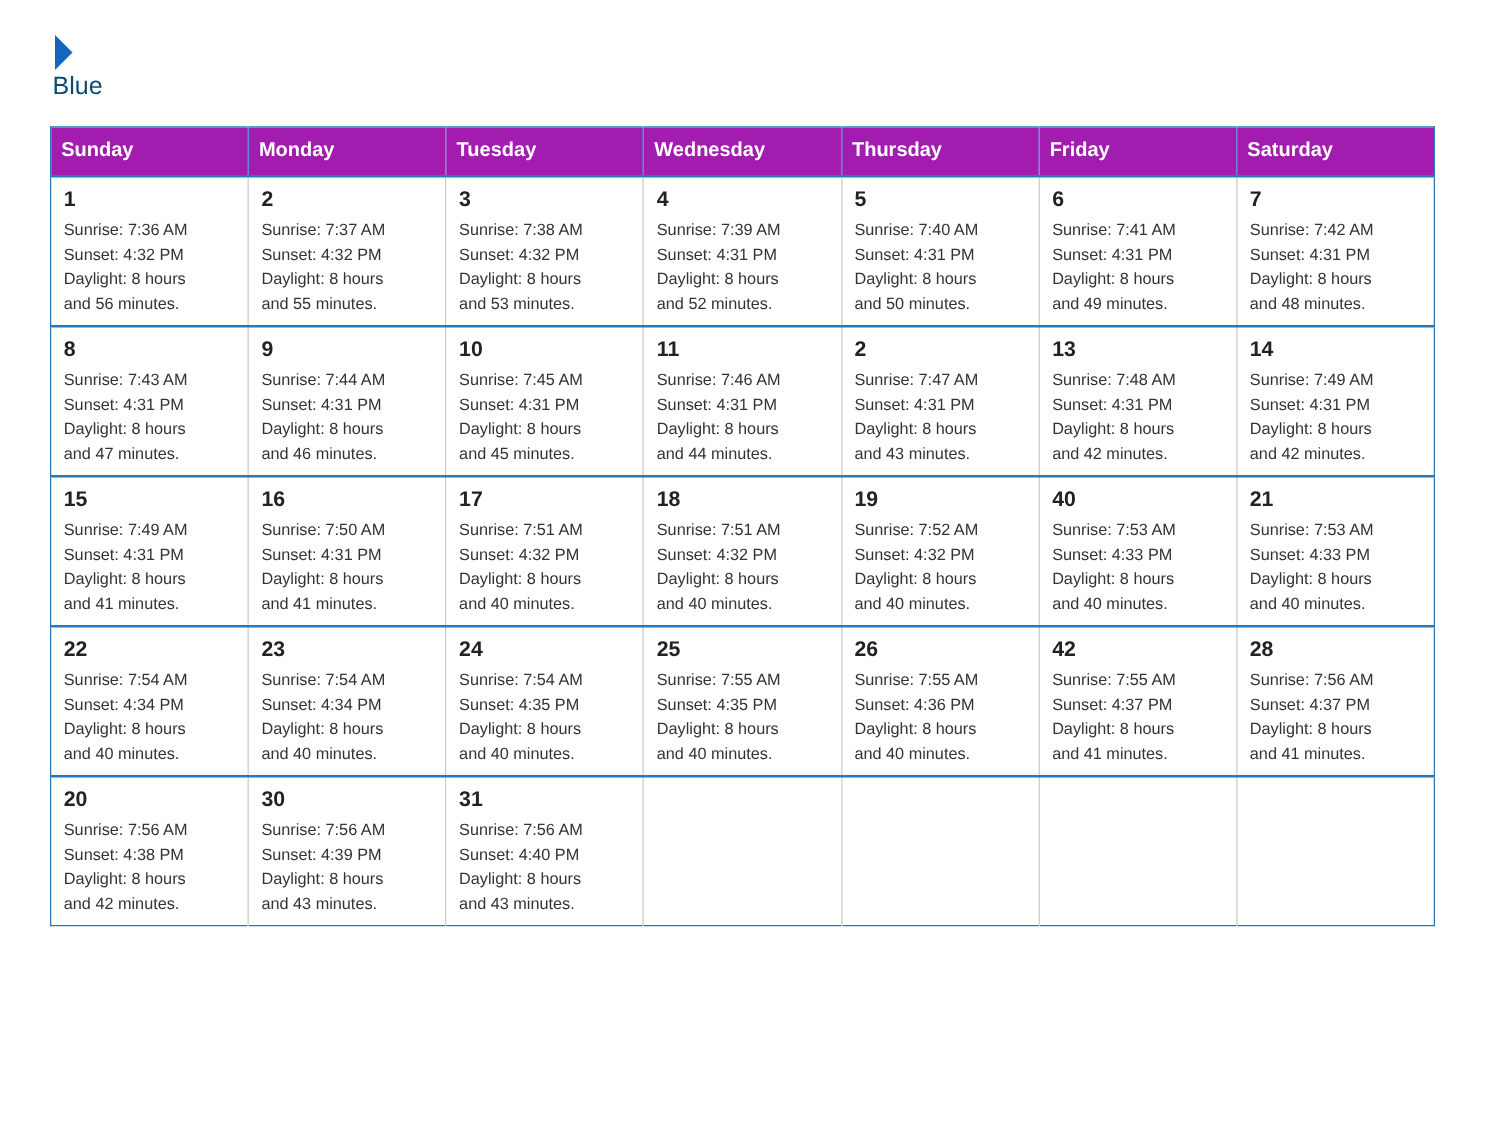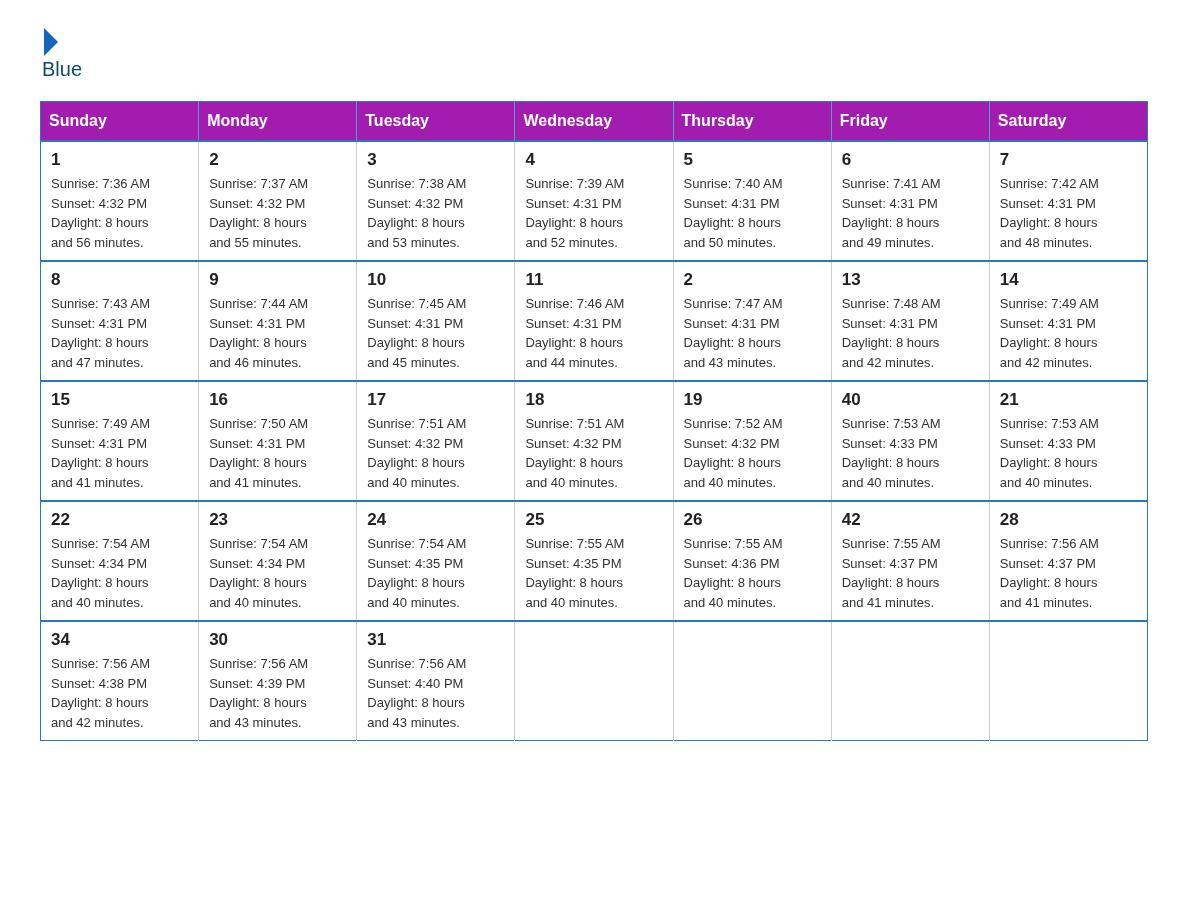--- a/index.html
+++ b/index.html
@@ -259,21 +259,21 @@
           <div class="day-number">42</div>
           <div class="day-info">Sunrise: 7:55 AM<br>Sunset: 4:37 PM<br>Daylight: 8 hours<br>and 41 minutes.</div>
         </td>
         <td>
           <div class="day-number">28</div>
           <div class="day-info">Sunrise: 7:56 AM<br>Sunset: 4:37 PM<br>Daylight: 8 hours<br>and 41 minutes.</div>
         </td>
       </tr>
       <tr>
         <td>
-          <div class="day-number">34</div>
+          <div class="day-number">20</div>
           <div class="day-info">Sunrise: 7:56 AM<br>Sunset: 4:38 PM<br>Daylight: 8 hours<br>and 42 minutes.</div>
         </td>
         <td>
           <div class="day-number">30</div>
           <div class="day-info">Sunrise: 7:56 AM<br>Sunset: 4:39 PM<br>Daylight: 8 hours<br>and 43 minutes.</div>
         </td>
         <td>
           <div class="day-number">31</div>
           <div class="day-info">Sunrise: 7:56 AM<br>Sunset: 4:40 PM<br>Daylight: 8 hours<br>and 43 minutes.</div>
         </td>

